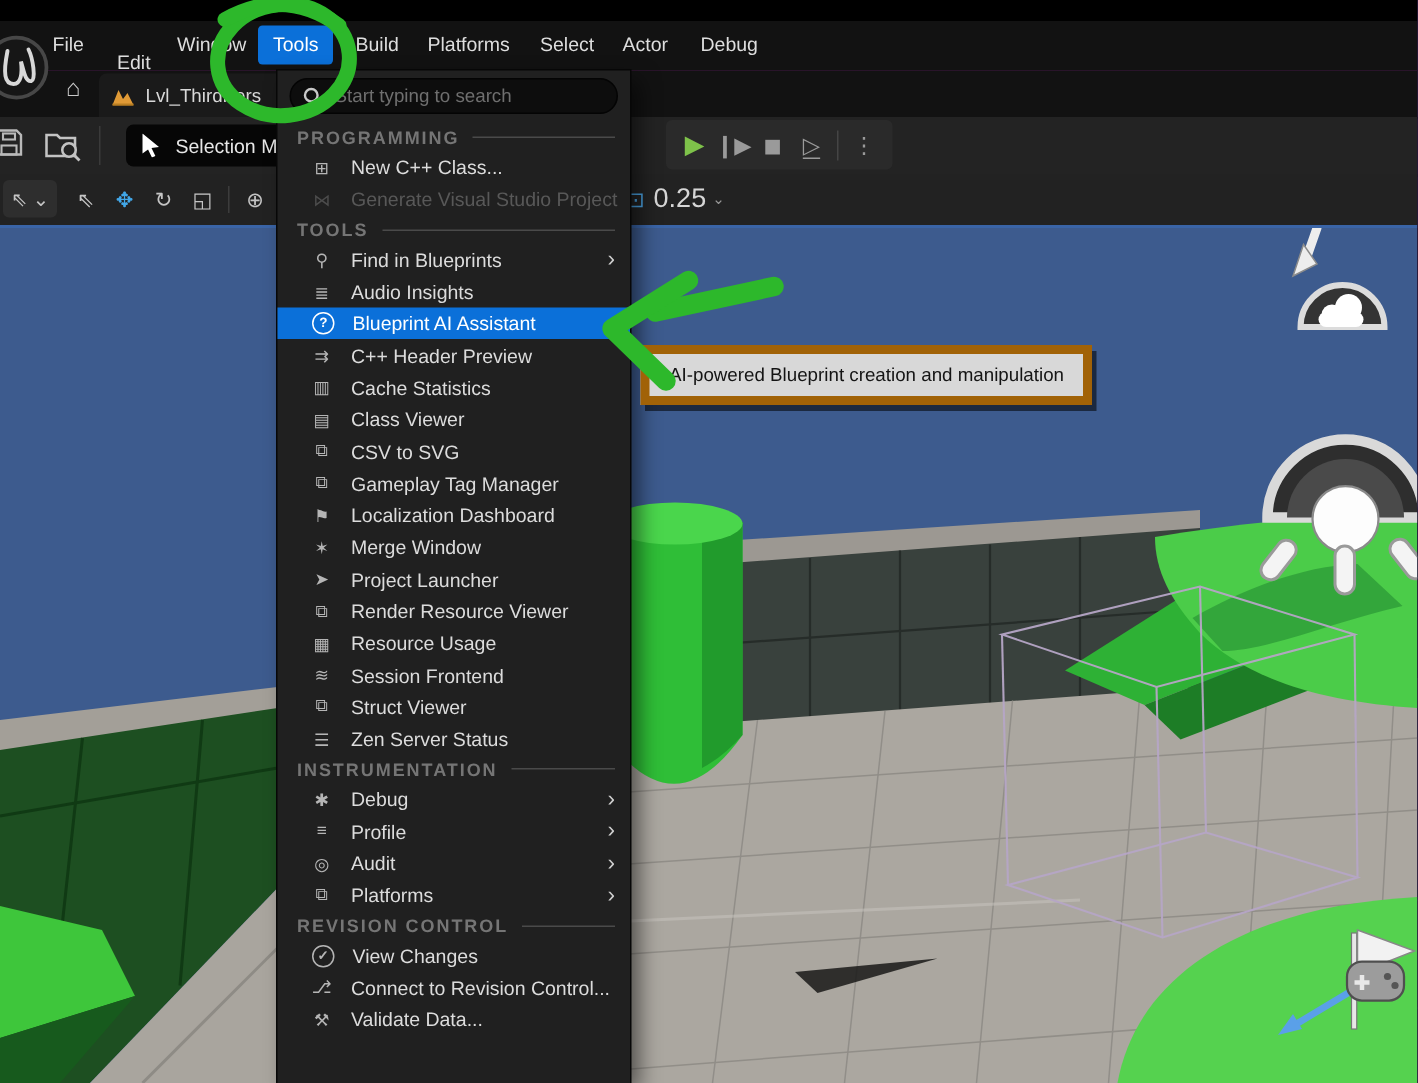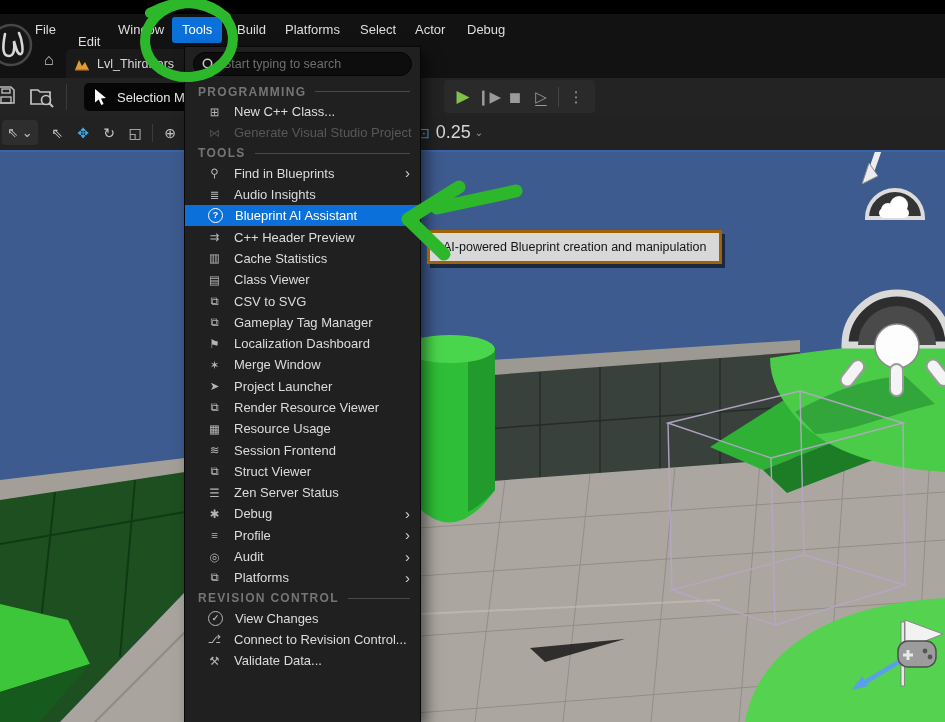--- a/index.html
+++ b/index.html
@@ -68,21 +68,21 @@
   .m-item .m-icon.circled{width:13px;height:13px;line-height:12px;border:1.3px solid #b5b5b5;
                           border-radius:50%;font-size:9px;font-weight:bold;margin-left:23px;}
   .m-item .m-label{margin-left:12px;white-space:nowrap;}
   .m-item .m-chev{margin-left:auto;margin-right:10px;color:#cfcfcf;font-size:15px;line-height:10px;}
   .m-item.disabled{color:#585858;}
   .m-item.disabled .m-icon{color:#4c4c4c;}
   .m-item.highlighted{background:#0b70d9;color:#fff;}
   .m-item.highlighted .m-icon, .m-item.highlighted .m-icon.circled{color:#fff;border-color:#fff;}
   
   #tooltip{position:absolute;left:427px;top:230px;height:28px;line-height:28px;padding:0 13px;
-           background:#d8d8d8;border:3px solid #a16207;color:#141414;font-size:12.5px;z-index:6;
+           background:#d8d8d8;border:6px solid #a16207;color:#141414;font-size:12.5px;z-index:6;
            box-shadow:3px 4px 0 rgba(0,0,0,.55);white-space:nowrap;}
   
   #annotations{position:absolute;left:0;top:0;width:945px;height:722px;z-index:7;pointer-events:none;}
 </style>
 </head>
 <body>
 
 <div id="app">
 
   <div class="row" id="titlebar"></div>
@@ -361,20 +361,24 @@
           <span class="m-label">Session Frontend</span>
         </div>
         <div class="m-item">
           <span class="m-icon">⧉</span>
           <span class="m-label">Struct Viewer</span>
         </div>
         <div class="m-item">
           <span class="m-icon">☰</span>
           <span class="m-label">Zen Server Status</span>
         </div>
+        <div class="m-header">
+          <span class="hl">INSTRUMENTATION</span>
+          <span class="ln"></span>
+        </div>
         <div class="m-item">
           <span class="m-icon">✱</span>
           <span class="m-label">Debug</span>
           <span class="m-chev">›</span>
         </div>
         <div class="m-item">
           <span class="m-icon">≡</span>
           <span class="m-label">Profile</span>
           <span class="m-chev">›</span>
         </div>

